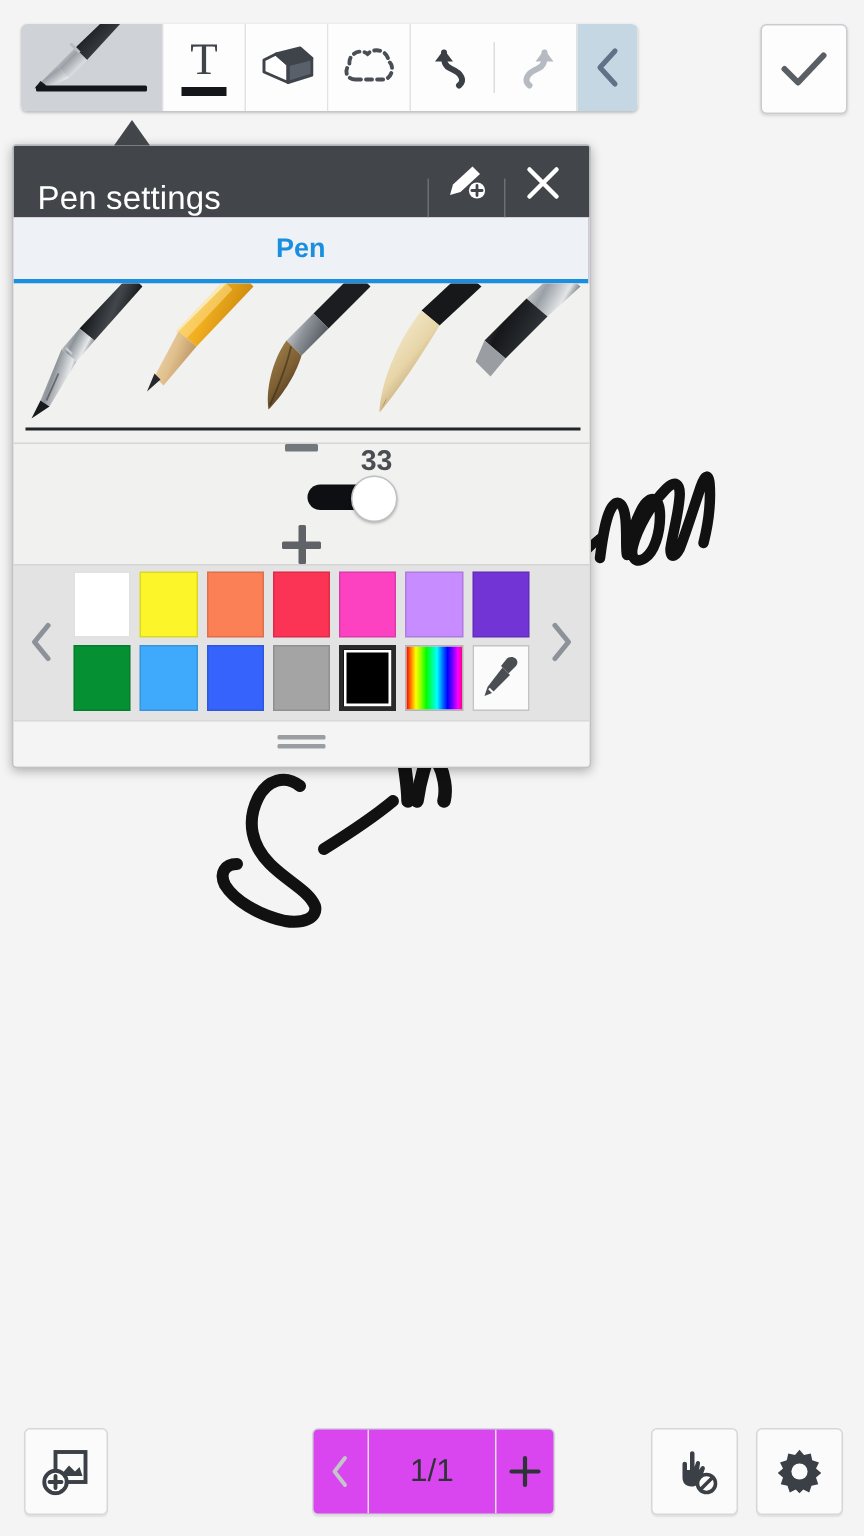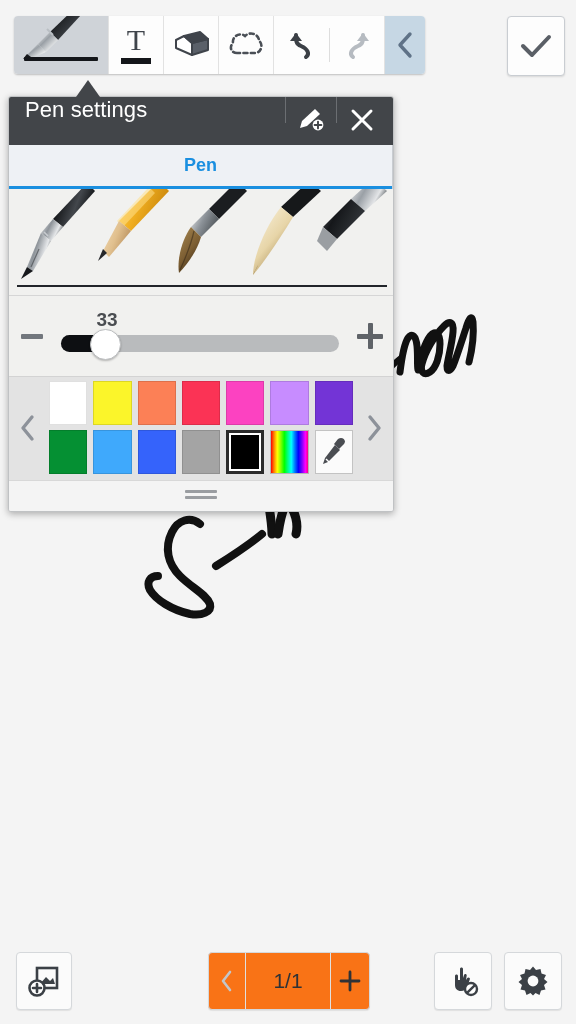--- a/index.html
+++ b/index.html
@@ -133,21 +133,21 @@
     width: 0; height: 0;
     border-left: 12px solid transparent;
     border-right: 12px solid transparent;
     border-bottom: 17px solid #424549;
     z-index: 5;
   }
   .panel-header {
     height: 48px;
     background: #424549;
     display: flex;
-    align-items: flex-start;
+    align-items: flex-end;
     padding: 0 8px 0 16px;
   }
   .panel-title {
     color: #ffffff;
     font-size: 22px;
     flex: 1;
     letter-spacing: .1px;
   }
   .hdr-sep {
     width: 1px;
@@ -211,20 +211,21 @@
     height: 100px;
   }
 
   
   .slider-row {
     height: 80px;
     background: #f1f1ef;
     position: relative;
     display: flex;
     align-items: center;
+    flex-direction: column;
   }
   .minus-btn, .plus-btn {
     width: 46px;
     display: flex;
     align-items: center;
     justify-content: center;
     color: #5f6368;
   }
   .minus-glyph {
     width: 22px; height: 5px;
@@ -370,21 +371,21 @@
   }
   #add-image-button { left: 16px; top: 12px; width: 54px; height: 56px; }
   #palm-reject-button { left: 434px; top: 12px; width: 56px; height: 56px; }
   #settings-button { left: 504px; top: 12px; width: 56px; height: 56px; }
 
   #page-nav {
     position: absolute;
     left: 208px; top: 12px;
     height: 56px;
     display: flex;
-    background: #f97316;
+    background: #d946ef;
     border: 1px solid #d5d8db;
     border-radius: 4px;
     overflow: hidden;
     box-shadow: 0 1px 1px rgba(0,0,0,.08);
   }
   .pn-seg {
     display: flex;
     align-items: center;
     justify-content: center;
     border-right: 1px solid #e0e0e0;

